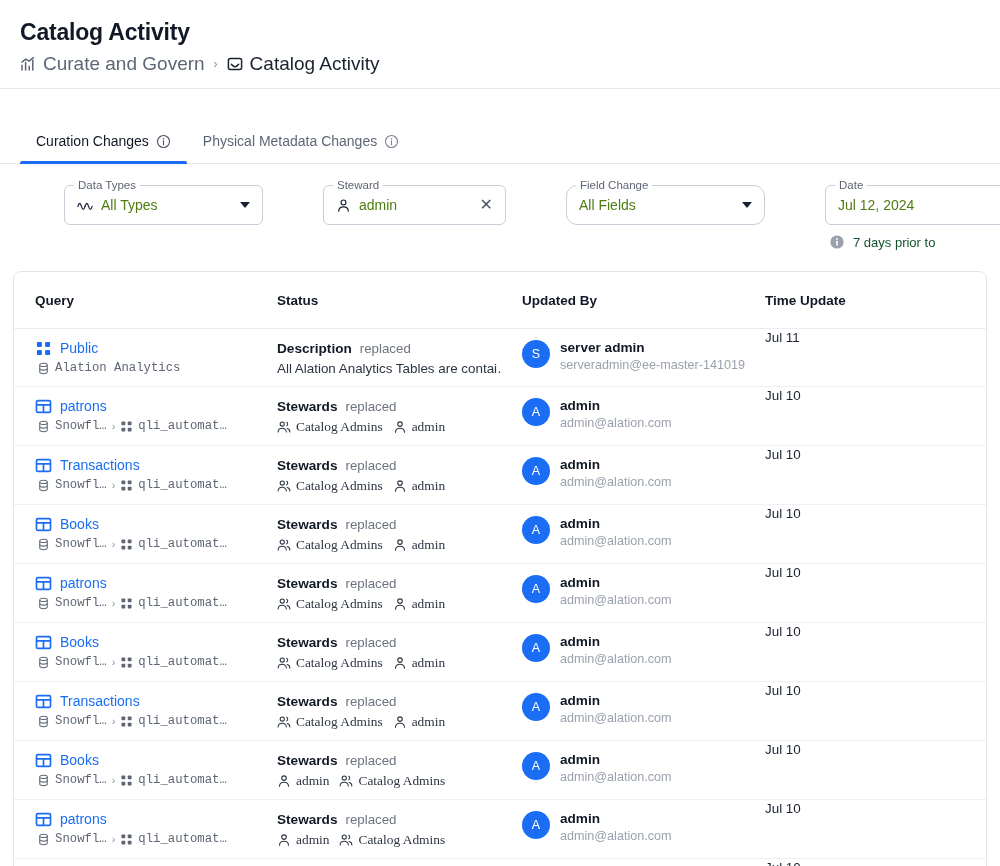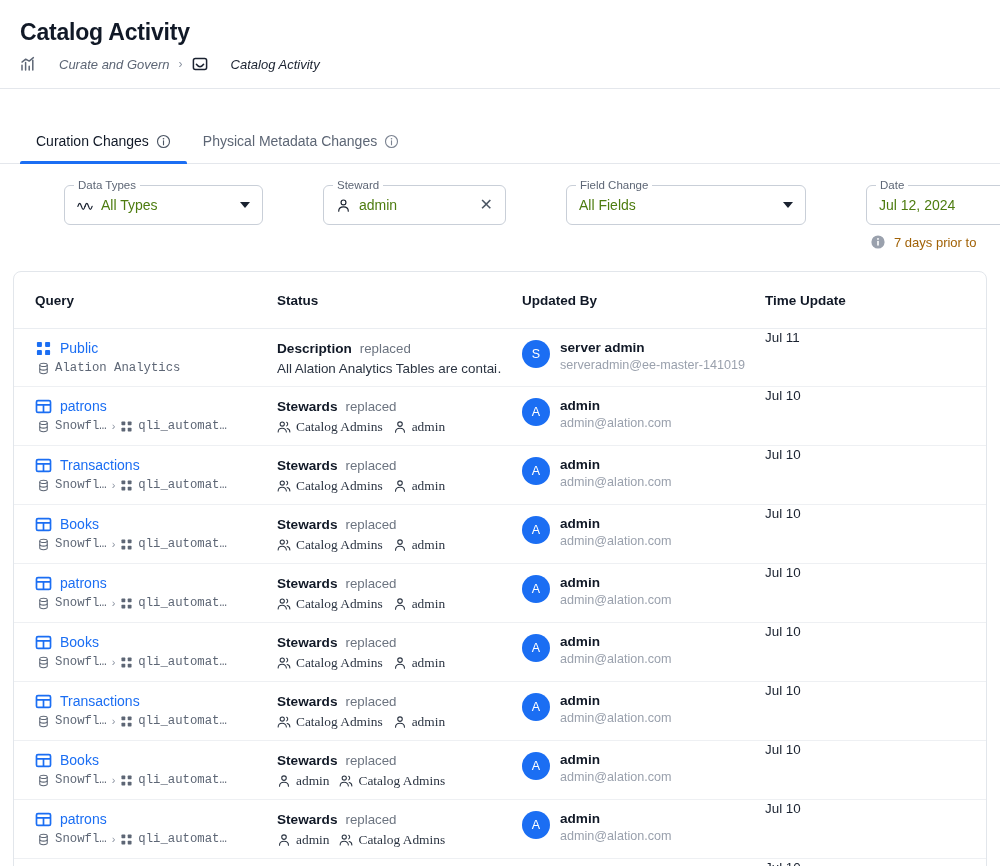--- a/index.html
+++ b/index.html
@@ -13,21 +13,21 @@
   }
   .page { position: relative; width: 1000px; height: 866px; overflow: hidden; }
 
   
   .header { padding: 16px 20px 0 20px; height: 89px; border-bottom: 1px solid #e4e7ec; }
   .page-title {
     font-size: 23px; font-weight: 700; letter-spacing: -0.2px;
     color: #111927; line-height: 32px; margin-bottom: 5px;
   }
   .breadcrumb { display: flex; align-items: center; gap: 7px; height: 22px; }
-  .crumb { display: inline-flex; align-items: center; gap: 23px; font-size: 13px; font-style: italic; }
+  .crumb { display: inline-flex; align-items: center; gap: 7px; font-size: 19px; }
   .crumb-muted { color: #5d6675; }
   .crumb-current { color: #1a2230; font-weight: 500; }
   .crumb-sep { color: #8b93a1; font-size: 12px; margin: 0 2px; }
   .ico { display: inline-flex; align-items: center; justify-content: center; flex: none; }
 
   
   .tabs {
     position: relative; display: flex; align-items: flex-end;
     height: 75px; padding: 0 20px; border-bottom: 1px solid #e4e7ec;
   }
@@ -45,35 +45,35 @@
   
   .filters { display: flex; align-items: flex-start; gap: 16px; padding: 21px 20px 0 20px; }
   .field { position: relative; margin-left: 44px; }
   .fieldbox {
     position: relative; display: flex; align-items: center;
     height: 40px; border: 1px solid #c9cfd8; border-radius: 6px;
     background: #fff; padding: 0 12px; gap: 8px;
   }
   .fieldbox.w1 { width: 199px; }
   .fieldbox.w2 { width: 183px; }
-  .fieldbox.w3 { width: 240px; }
+  .fieldbox.w3 { width: 199px; border-radius: 11px; }
   .fieldbox.w4 { width: 210px; }
   .fieldlabel {
     position: absolute; top: -8px; left: 9px; padding: 0 4px;
     background: #fff; font-size: 11.5px; color: #5d6675; line-height: 14px;
     white-space: nowrap; z-index: 2;
   }
   .fieldvalue { font-size: 14px; color: #4d7c0f; flex: 1; white-space: nowrap; overflow: hidden; }
   .caret {
     width: 0; height: 0; border-left: 5px solid transparent;
     border-right: 5px solid transparent; border-top: 6px solid #1a2230; flex: none;
   }
   .clear-x { font-size: 16px; color: #4b5563; line-height: 1; cursor: pointer; flex: none; }
   .hint { display: flex; align-items: center; gap: 8px; margin-top: 9px; padding-left: 4px; }
-  .hint-text { font-size: 13px; color: #a16207; }
+  .hint-text { font-size: 13px; color: #14532d; }
 
   
   .card {
     margin: 21px 13px 0 13px; border: 1px solid #e2e6eb; border-radius: 8px;
     background: #fff; overflow: hidden;
   }
   table { width: 100%; border-collapse: collapse; table-layout: fixed; }
   th {
     text-align: left; font-size: 13.5px; font-weight: 700; color: #111927;
     padding: 21px 10px 20px 10px; border-bottom: 1px solid #eaedf1;

